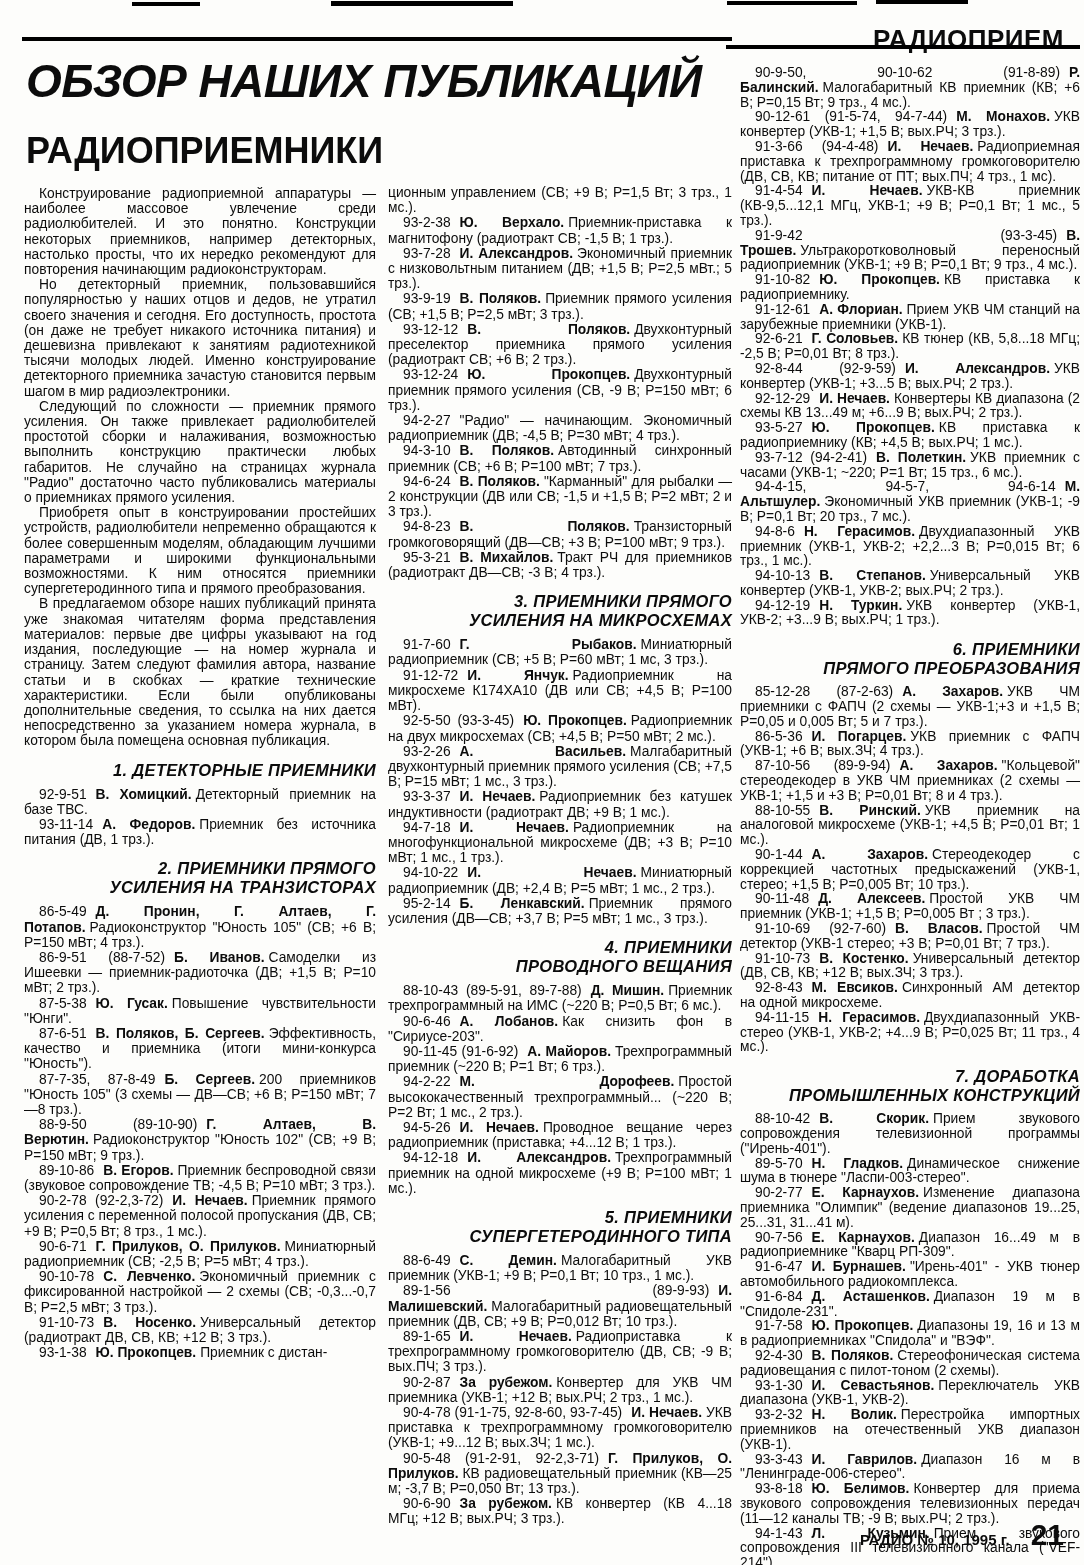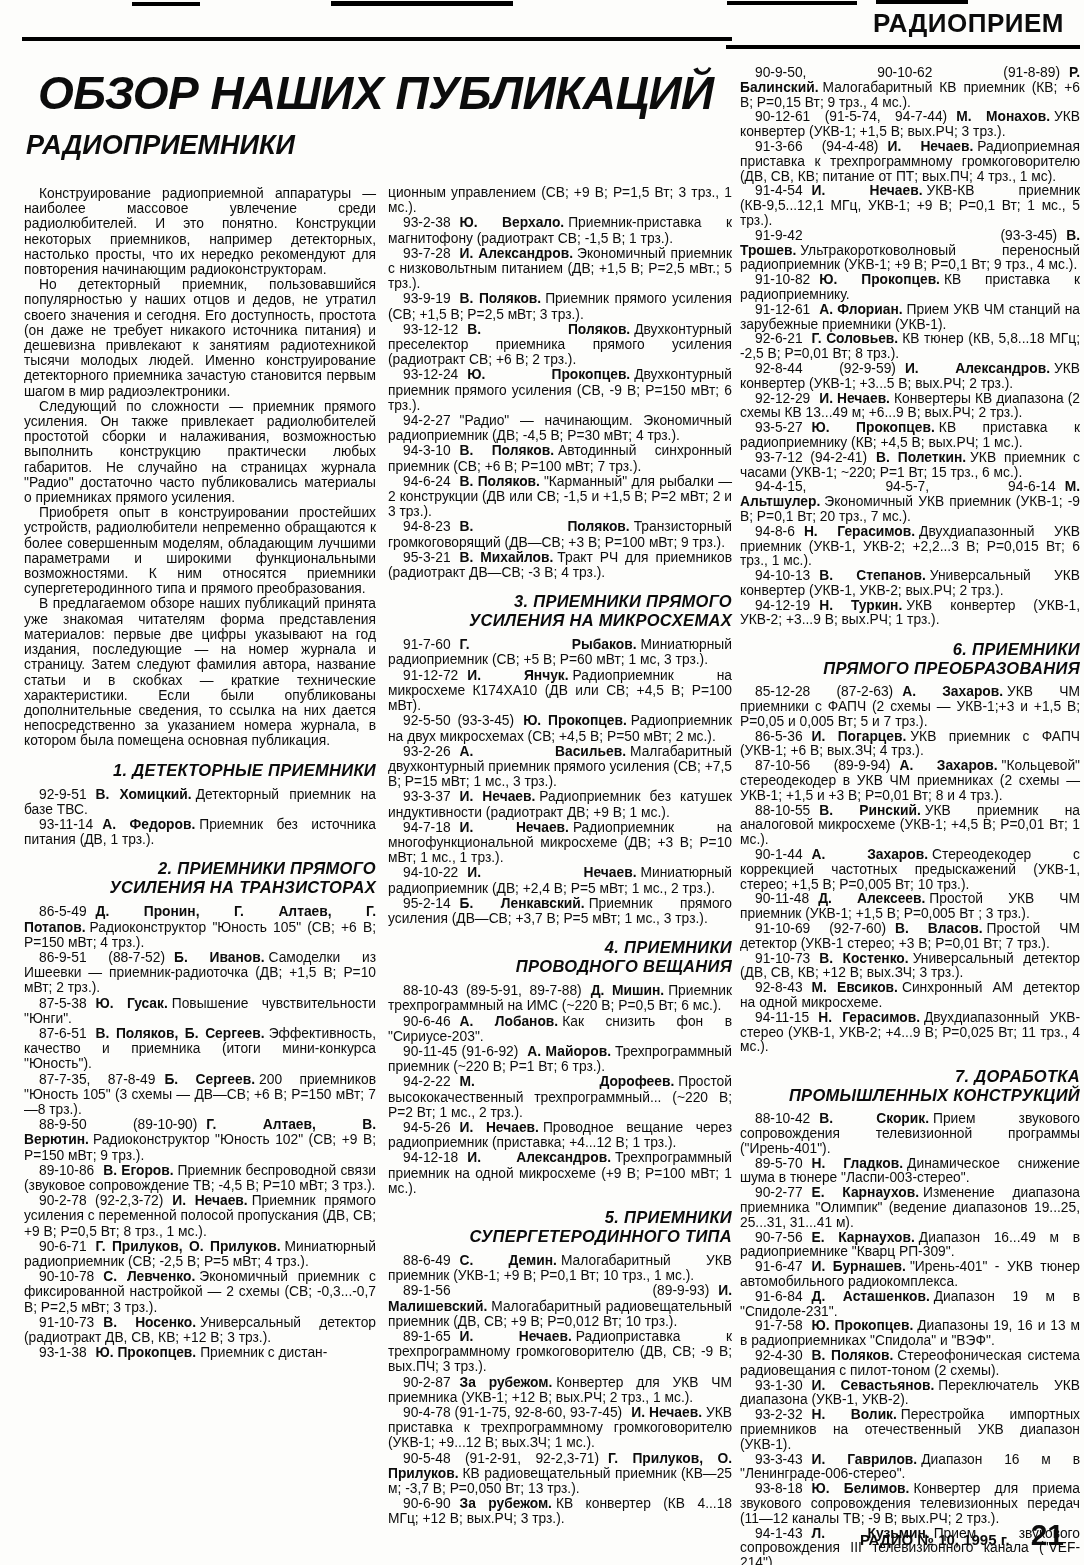--- a/index.html
+++ b/index.html
@@ -7,24 +7,24 @@
        font-family:"Liberation Sans",sans-serif;color:#0c0c0c;overflow:hidden;}
   .page{position:absolute;left:0;top:0;width:1084px;height:1565px;background:#fdfdfb;overflow:hidden;}
   .artifact{position:absolute;background:#000;}
   .a1{left:132px;top:2px;width:68px;height:4px;}
   .a2{left:331px;top:1px;width:182px;height:5px;}
   .a3{left:727px;top:1px;width:130px;height:4px;}
   .a4{left:876px;top:0;width:92px;height:4px;}
   .rule{position:absolute;background:#000;}
   .rule-left{left:22px;top:37px;width:710px;height:4px;}
   .rule-right{left:726px;top:45px;width:354px;height:4px;}
-  .kicker{position:absolute;top:8px;right:20px;font-size:26px;font-weight:bold;letter-spacing:.5px;}
-  .title{position:absolute;left:26px;top:54px;margin:12px;font-size:46px;font-weight:bold;font-style:italic;
+  .kicker{position:absolute;top:24px;right:20px;font-size:26px;font-weight:bold;letter-spacing:.5px;}
+  .title{position:absolute;left:26px;top:54px;margin:0;font-size:46px;font-weight:bold;font-style:italic;
          letter-spacing:-.5px;white-space:nowrap;}
-  .subtitle{position:absolute;left:26px;top:130px;margin:0;font-size:27px;font-weight:bold;font-style:italic;}
+  .subtitle{position:absolute;left:26px;top:130px;margin:0;font-size:36px;font-weight:bold;}
   .col{position:absolute;text-align:justify;font-size:13.8px;line-height:15.2px;}
   #col1{left:24px;top:186px;width:352px;}
   #col2{left:388px;top:185px;width:344px;}
   #col3{left:740px;top:66px;width:340px;line-height:14.8px;}
   .col p{margin:0;text-indent:15px;}
   .col p.cont{text-indent:0;}
   .col h3.sec{font-size:16.5px;line-height:19px;font-weight:bold;font-style:italic;
               margin:12px 0 7px;white-space:pre-line;text-align:right;letter-spacing:.3px;}
   .ref{margin-right:9px;}
   b.author{margin-right:4px;}

